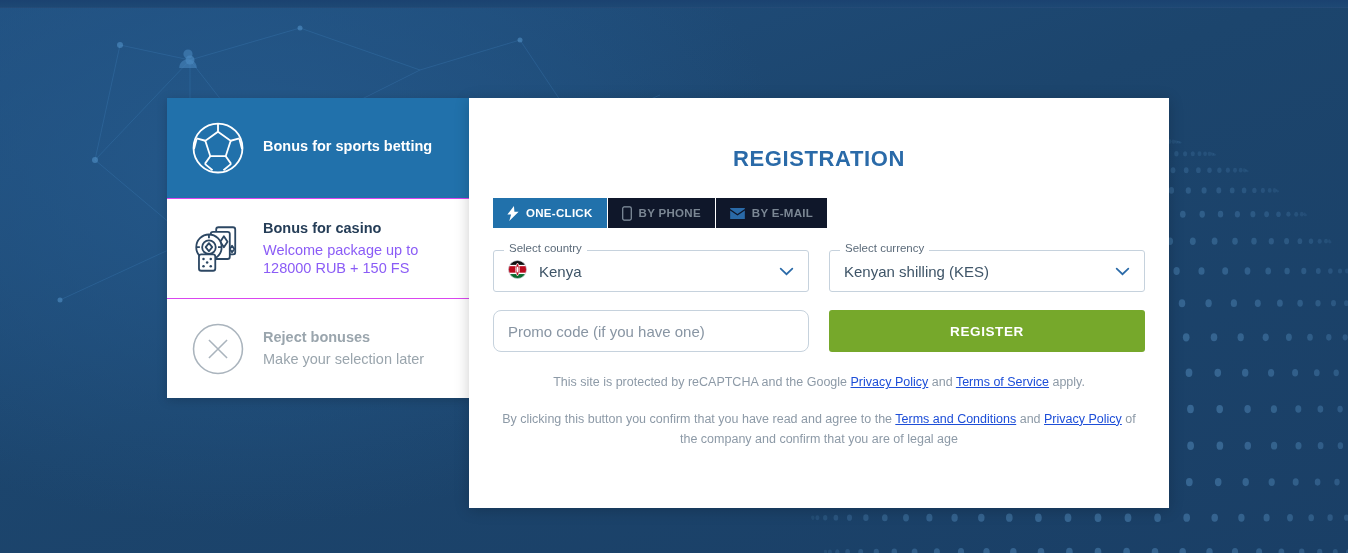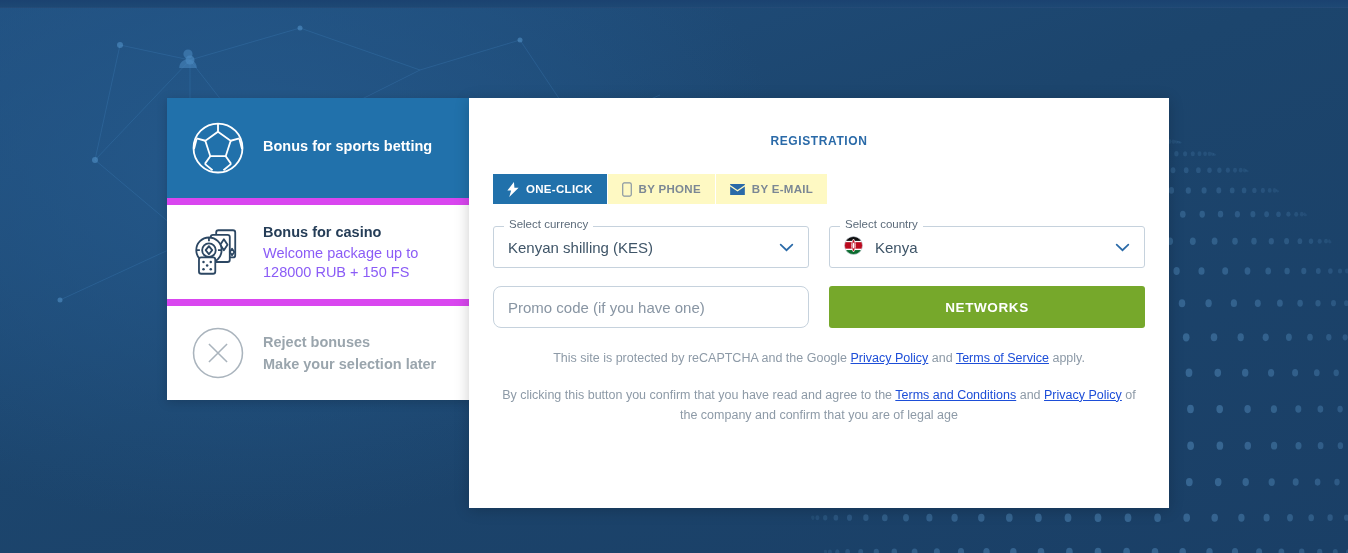--- a/index.html
+++ b/index.html
@@ -37,50 +37,50 @@
     background: #ffffff;
     box-shadow: 0 2px 10px rgba(0,0,0,0.18);
   }
   .bonus-item {
     display: flex; align-items: center; gap: 14px;
     padding: 16px 18px 16px 20px;
     min-height: 100px;
     cursor: pointer;
   }
   .bonus-item.selected { background: #2171ab; }
-  .bonus-item.divided { border-top: 7px solid #d946ef; }
+  .bonus-item.divided { border-top: 1px solid #d946ef; }
   .bonus-ico { flex: 0 0 auto; width: 62px; height: 62px; display: flex; align-items: center; justify-content: center; }
   .bonus-txt { line-height: 1.28; }
   .bonus-title { font-size: 14.5px; font-weight: bold; margin-bottom: 3px; }
   .bonus-sub { font-size: 14.5px; }
   .selected .bonus-title, .selected .bonus-sub { color: #ffffff; }
   .b2 .bonus-title { color: #253d57; }
   .b2 .bonus-sub { color: #8b5cf6; }
   .b3 .bonus-title { color: #9aa5ad; font-weight: bold; }
-  .b3 .bonus-sub { color: #9aa5ad; font-weight: bold; }
+  .b3 .bonus-sub { color: #9aa5ad; font-weight: normal; }
 
   
   .reg-card {
     width: 700px; min-height: 410px;
     background: #ffffff;
     padding: 28px 24px 20px;
     box-shadow: 0 2px 14px rgba(0,0,0,0.20);
   }
   .reg-title {
     text-align: center; color: #2a6aa8;
-    font-size: 12px; font-weight: bold; letter-spacing: .6px;
-    margin: 8px 0 26px;
+    font-size: 22px; font-weight: bold; letter-spacing: .6px;
+    margin: 20px 0 26px;
   }
 
   
   .tabs { display: flex; width: 652px; margin: 0 auto 22px; }
   .tab {
     display: flex; align-items: center; justify-content: center; gap: 7px;
     height: 30px; padding: 0 14px;
-    background: #fef9c3; color: #7b8794;
+    background: #0f172a; color: #7b8794;
     font-size: 11.5px; font-weight: bold; letter-spacing: .3px;
     border-right: 1px solid #ffffff;
     cursor: pointer; white-space: nowrap;
   }
   .tab:last-child { border-right: none; }
   .tab.active { background: #2171ab; color: #ffffff; }
   .tab svg { display: block; }
 
   
   .row { display: flex; gap: 20px; width: 652px; margin: 0 auto 18px; }
@@ -931,32 +931,20 @@
             <path d="M0 1.2 L8 6.6 L16 1.2 V0 H0 Z"></path>
               <path d="M0 2.8 V12 H16 V2.8 L8 8.2 Z"></path>
           </svg>
         </span>
         <span>BY E-MAIL</span>
       </div>
     </div>
 
     <div class="row">
       <div class="fld">
-        <div class="sel-legend">Select currency</div>
-        <div class="sel-box">
-          <div class="sel-val">Kenyan shilling (KES)</div>
-          <span class="chev">
-            <svg width="15" height="9" viewBox="0 0 16 10" fill="none" stroke="#2a6aa8" stroke-width="1.9" stroke-linecap="round">
-                <path d="M1.5 1.8 L8 8 L14.5 1.8"></path>
-              </svg>
-          </span>
-        </div>
-      </div>
-
-      <div class="fld">
         <div class="sel-legend">Select country</div>
         <div class="sel-box">
           <div class="sel-val with-flag">
             <span class="flag">
               <svg width="19" height="19" viewBox="0 0 20 20">
                 <defs>
                     <clipPath id="kflag">
                       <circle cx="10" cy="10" r="9.5"></circle>
                     </clipPath>
                   </defs>
@@ -974,28 +962,40 @@
             </span>
             <span>Kenya</span>
           </div>
           <span class="chev">
             <svg width="15" height="9" viewBox="0 0 16 10" fill="none" stroke="#2a6aa8" stroke-width="1.9" stroke-linecap="round">
                 <path d="M1.5 1.8 L8 8 L14.5 1.8"></path>
               </svg>
           </span>
         </div>
       </div>
+
+      <div class="fld">
+        <div class="sel-legend">Select currency</div>
+        <div class="sel-box">
+          <div class="sel-val">Kenyan shilling (KES)</div>
+          <span class="chev">
+            <svg width="15" height="9" viewBox="0 0 16 10" fill="none" stroke="#2a6aa8" stroke-width="1.9" stroke-linecap="round">
+                <path d="M1.5 1.8 L8 8 L14.5 1.8"></path>
+              </svg>
+          </span>
+        </div>
+      </div>
     </div>
 
     <div class="row">
       <div class="fld">
         <input class="promo" type="text" placeholder="Promo code (if you have one)" style="">
       </div>
       <div class="fld">
-        <button class="btn-register">NETWORKS</button>
+        <button class="btn-register">REGISTER</button>
       </div>
     </div>
 
     <div class="legal one">
       <span>This site is protected by reCAPTCHA and the Google </span><a href="#">Privacy Policy</a><span> and </span><a href="#">Terms of Service</a><span> apply.</span>
     </div>
 
     <div class="legal two">
       <span>By clicking this button you confirm that you have read and agree to the </span><a href="#">Terms and Conditions</a><span> and </span><a href="#">Privacy Policy</a><span> of the company and confirm that you are of legal age</span>
     </div>

